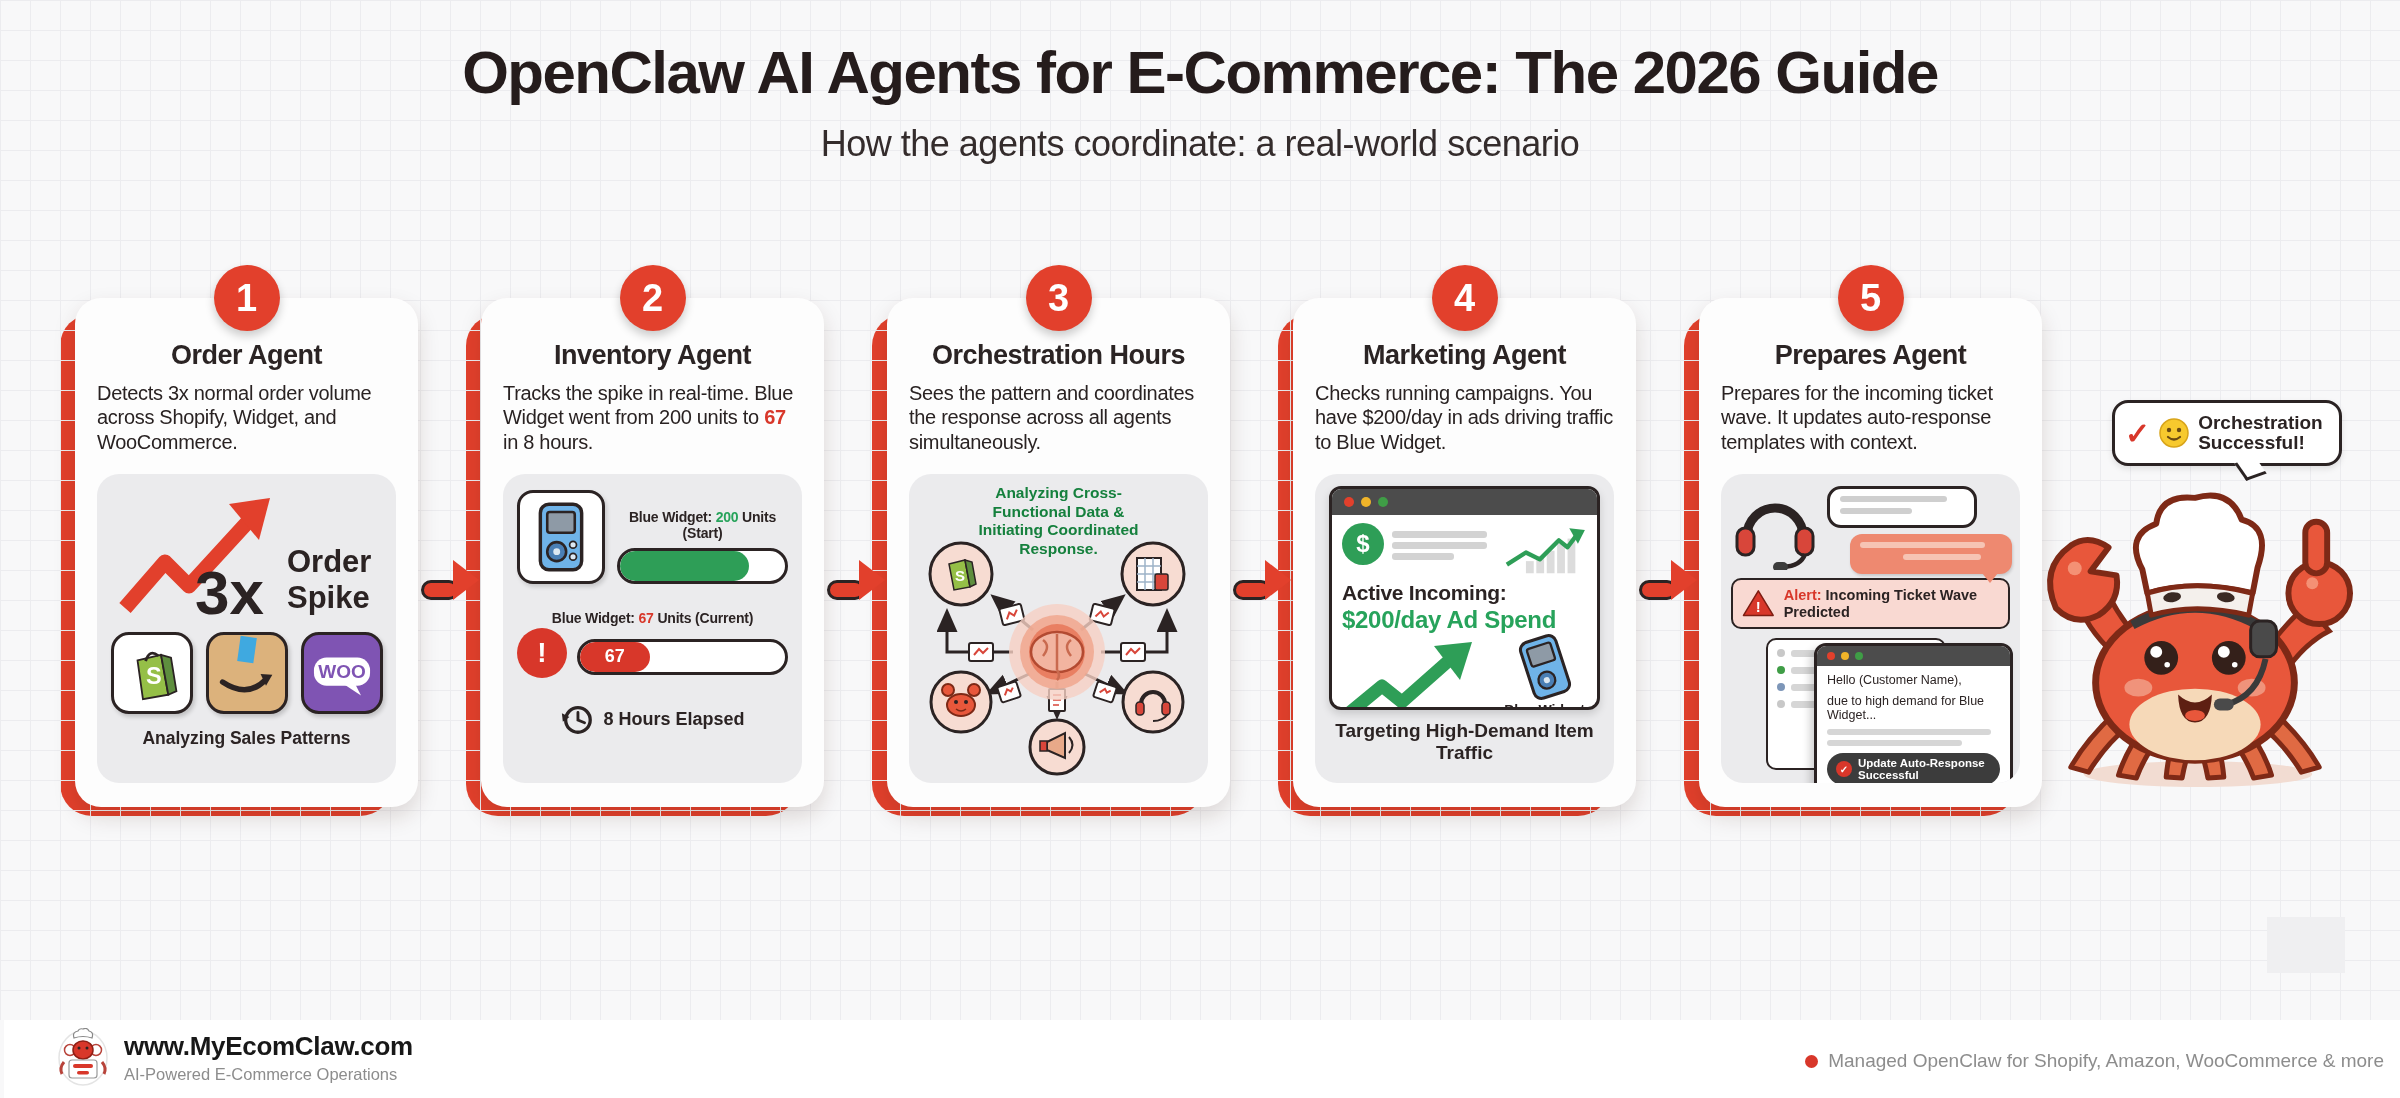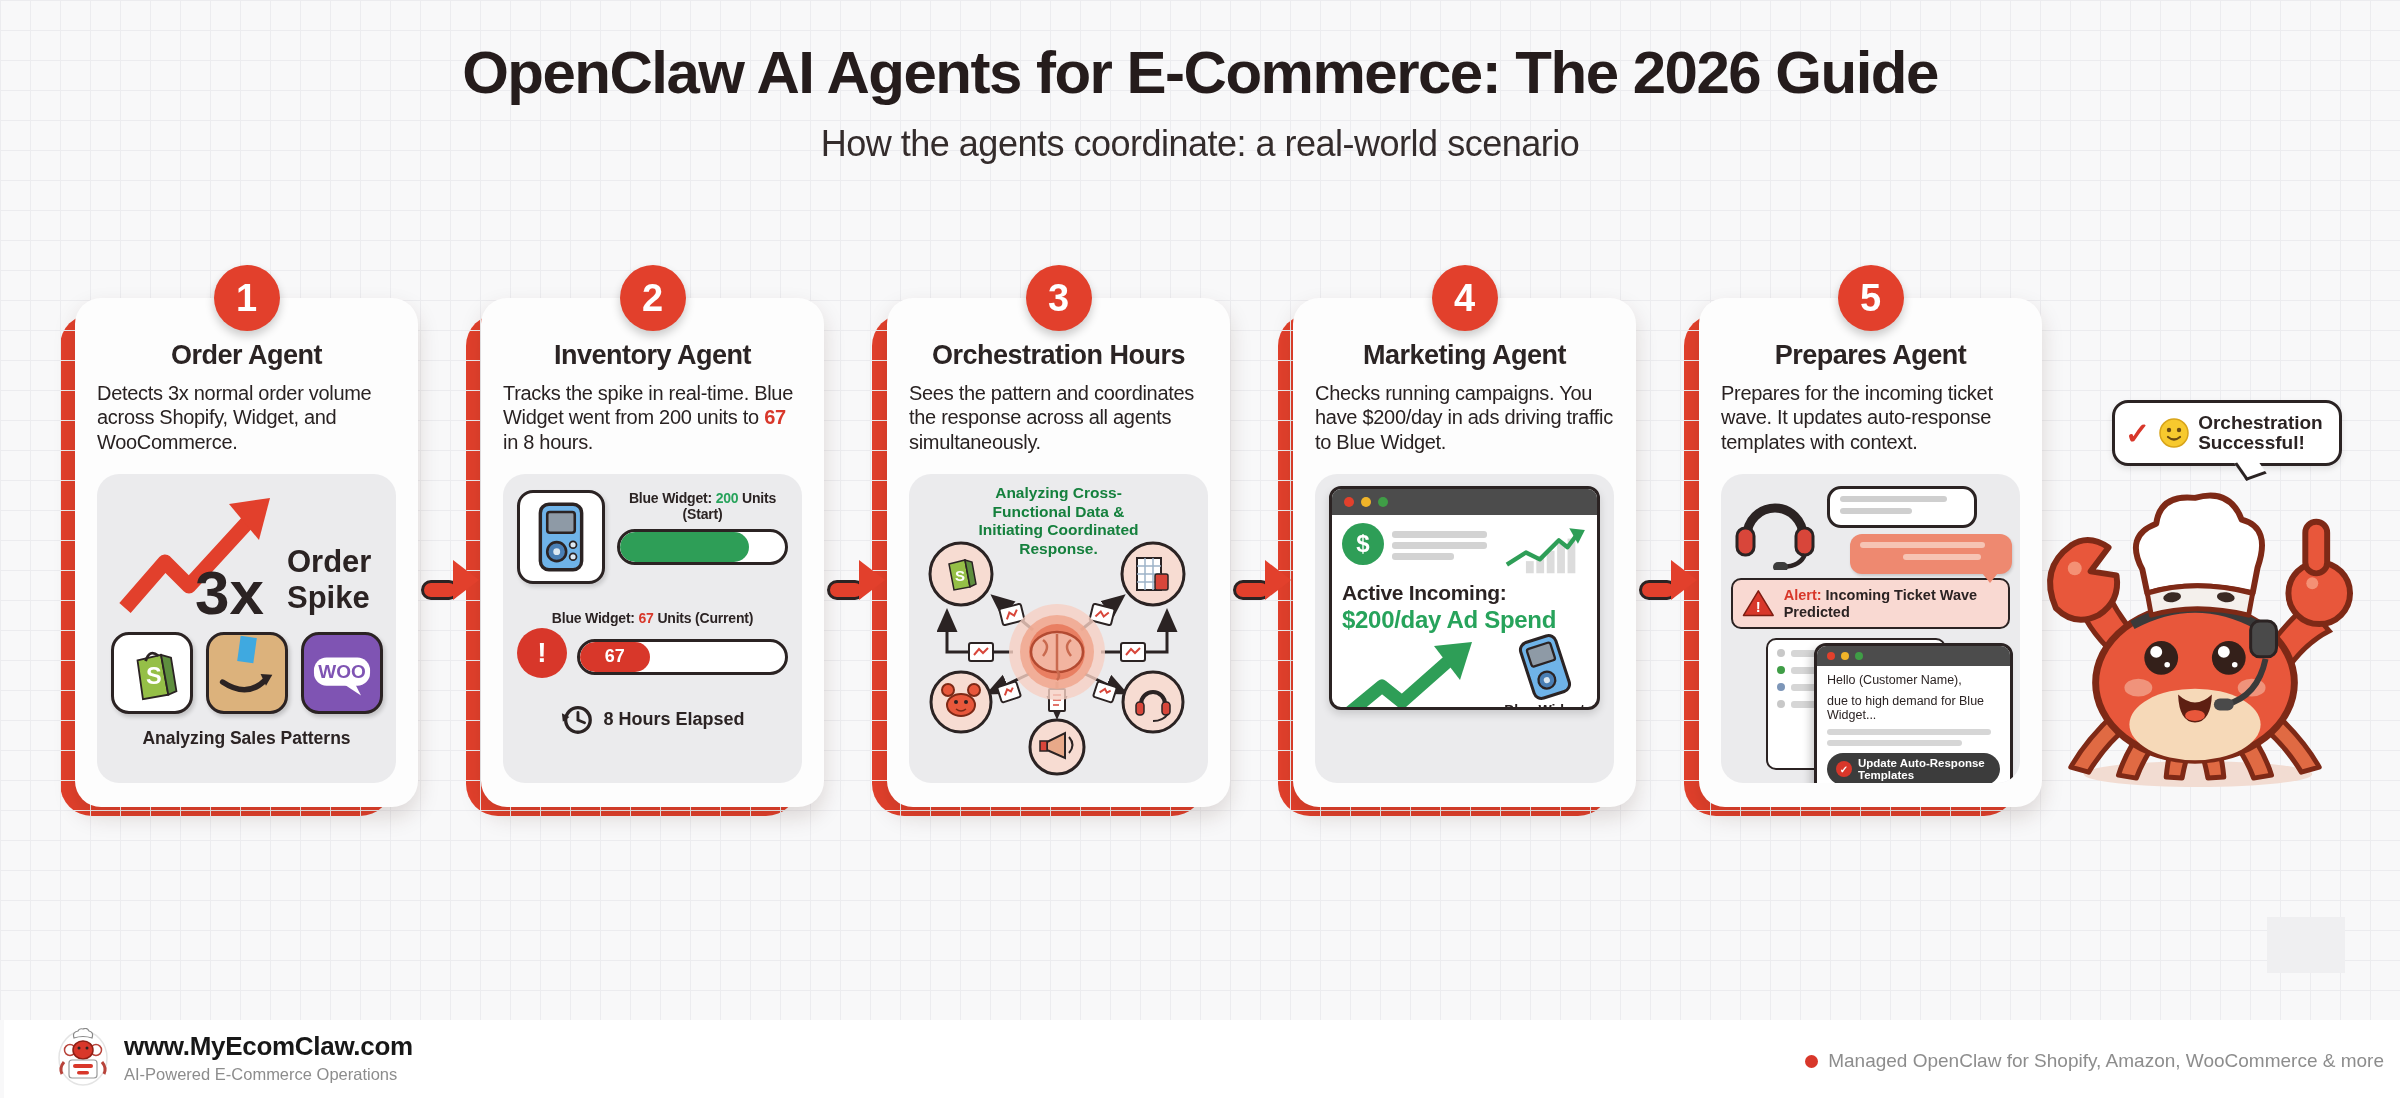--- a/index.html
+++ b/index.html
@@ -42,21 +42,21 @@
   .p1-graphic{flex:none;align-self:center;}
   .p1-icons{display:flex;justify-content:center;gap:13px;margin-top:4px;}
   .tile{width:82px;height:82px;border-radius:18px;border:3px solid #2b2323;box-sizing:border-box;
         box-shadow:2px 3px 4px rgba(0,0,0,.18);}
   .tile-shopify{background:#fff;}
   .tile-amazon{background:#dcb27c;}
   .tile-woo{background:#7f54b3;}
   .p1-caption{text-align:center;font-size:17.5px;font-weight:bold;color:#2b2323;margin-top:14px;}
   
   .p2{padding:16px 14px;display:flex;flex-direction:column;height:100%;box-sizing:border-box;}
-  .p2-row1{display:flex;gap:12px;align-items:flex-start;}
+  .p2-row1{display:flex;gap:12px;align-items:flex-end;}
   .device-tile{width:82px;height:88px;background:#fff;border:3px solid #2b2323;border-radius:16px;
         flex:none;display:flex;align-items:center;justify-content:center;box-shadow:2px 3px 4px rgba(0,0,0,.15);}
   .p2-col{flex:1;}
   .p2-label{font-size:14px;font-weight:bold;color:#2b2323;text-align:center;letter-spacing:-0.2px;}
   .bar{position:relative;height:30px;border:3px solid #2b2323;border-radius:999px;background:#fff;
         overflow:hidden;margin-top:7px;}
   .bar-fill{position:absolute;left:0;top:0;bottom:0;border-radius:999px;}
   .fill-green{background:#2e9e57;}
   .fill-red{background:#d8372a;display:flex;align-items:center;justify-content:center;
         color:#fff;font-weight:bold;font-size:18px;}
@@ -389,20 +389,21 @@
                   <rect x="6" y="5" width="48" height="76" rx="10" fill="#6fb3e8" stroke="#2b2323" stroke-width="4"></rect>
                   <rect x="14" y="14" width="32" height="24" rx="3" fill="#8e9aa6" stroke="#2b2323" stroke-width="3"></rect>
                   <circle cx="27" cy="60" r="11" fill="#4a7fb5" stroke="#2b2323" stroke-width="3"></circle>
                   <circle cx="27" cy="60" r="4" fill="#dce8f2"></circle>
                 </svg>
                 <div class="p4-widget-label">Blue Widget</div>
               </div>
             </div>
           </div>
         </div>
+        <div class="p4-caption">Targeting High-Demand Item Traffic</div>
       </div>
     </div>
   </div>
 
   <div class="card">
     <div class="badge">5</div>
     <div class="card-title">Prepares Agent</div>
     <div class="card-desc">Prepares for the incoming ticket wave. It updates auto-response templates with context.</div>
     <div class="panel">
       <div class="p5">
@@ -455,21 +456,21 @@
               <div class="tdot tdot-yellow"></div>
               <div class="tdot tdot-green"></div>
             </div>
             <div class="msg-body">
               <div class="msg-line">Hello (Customer Name),</div>
               <div class="msg-line">due to high demand for Blue Widget...</div>
               <div class="msg-gline" style="width:95%"></div>
               <div class="msg-gline" style="width:78%"></div>
               <div class="msg-btn">
                 <div class="btn-check">✓</div>
-                <span>Update Auto-Response Templates</span>
+                <span>Update Auto-Response Successful</span>
               </div>
             </div>
           </div>
         </div>
       </div>
     </div>
   </div>
 </div>
 
 <div class="flow-arrow" style="left:421px">

